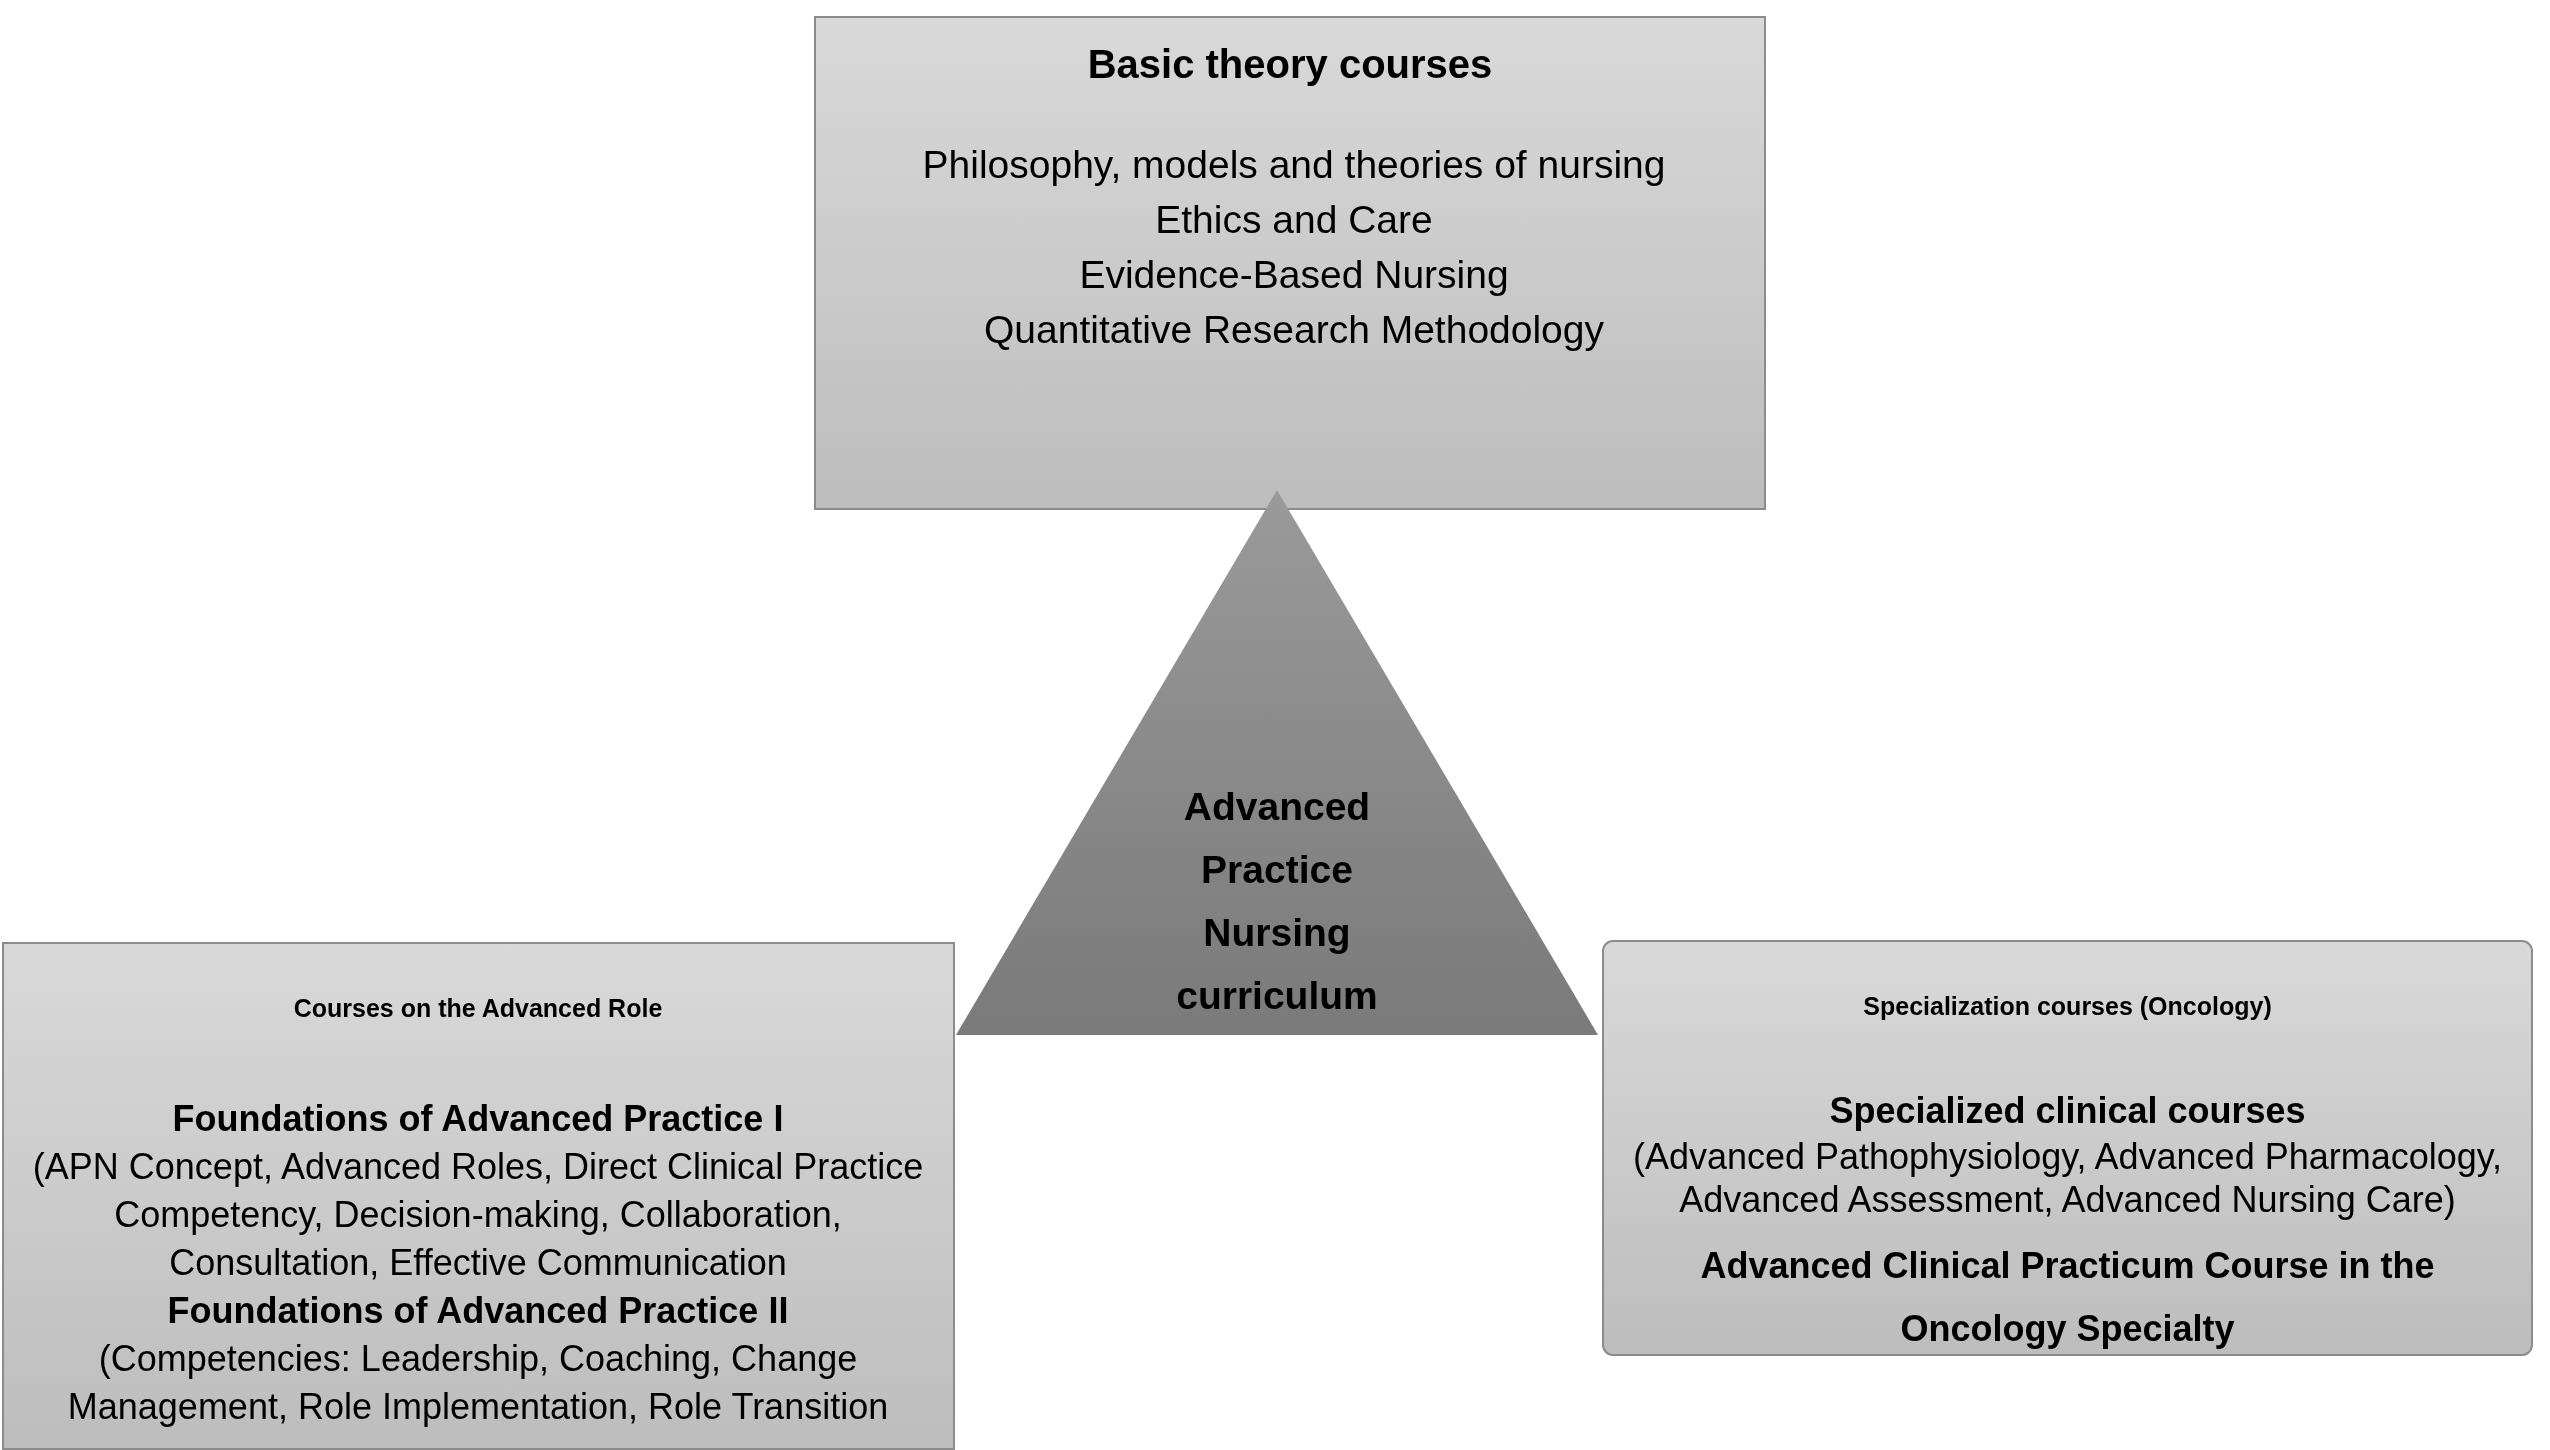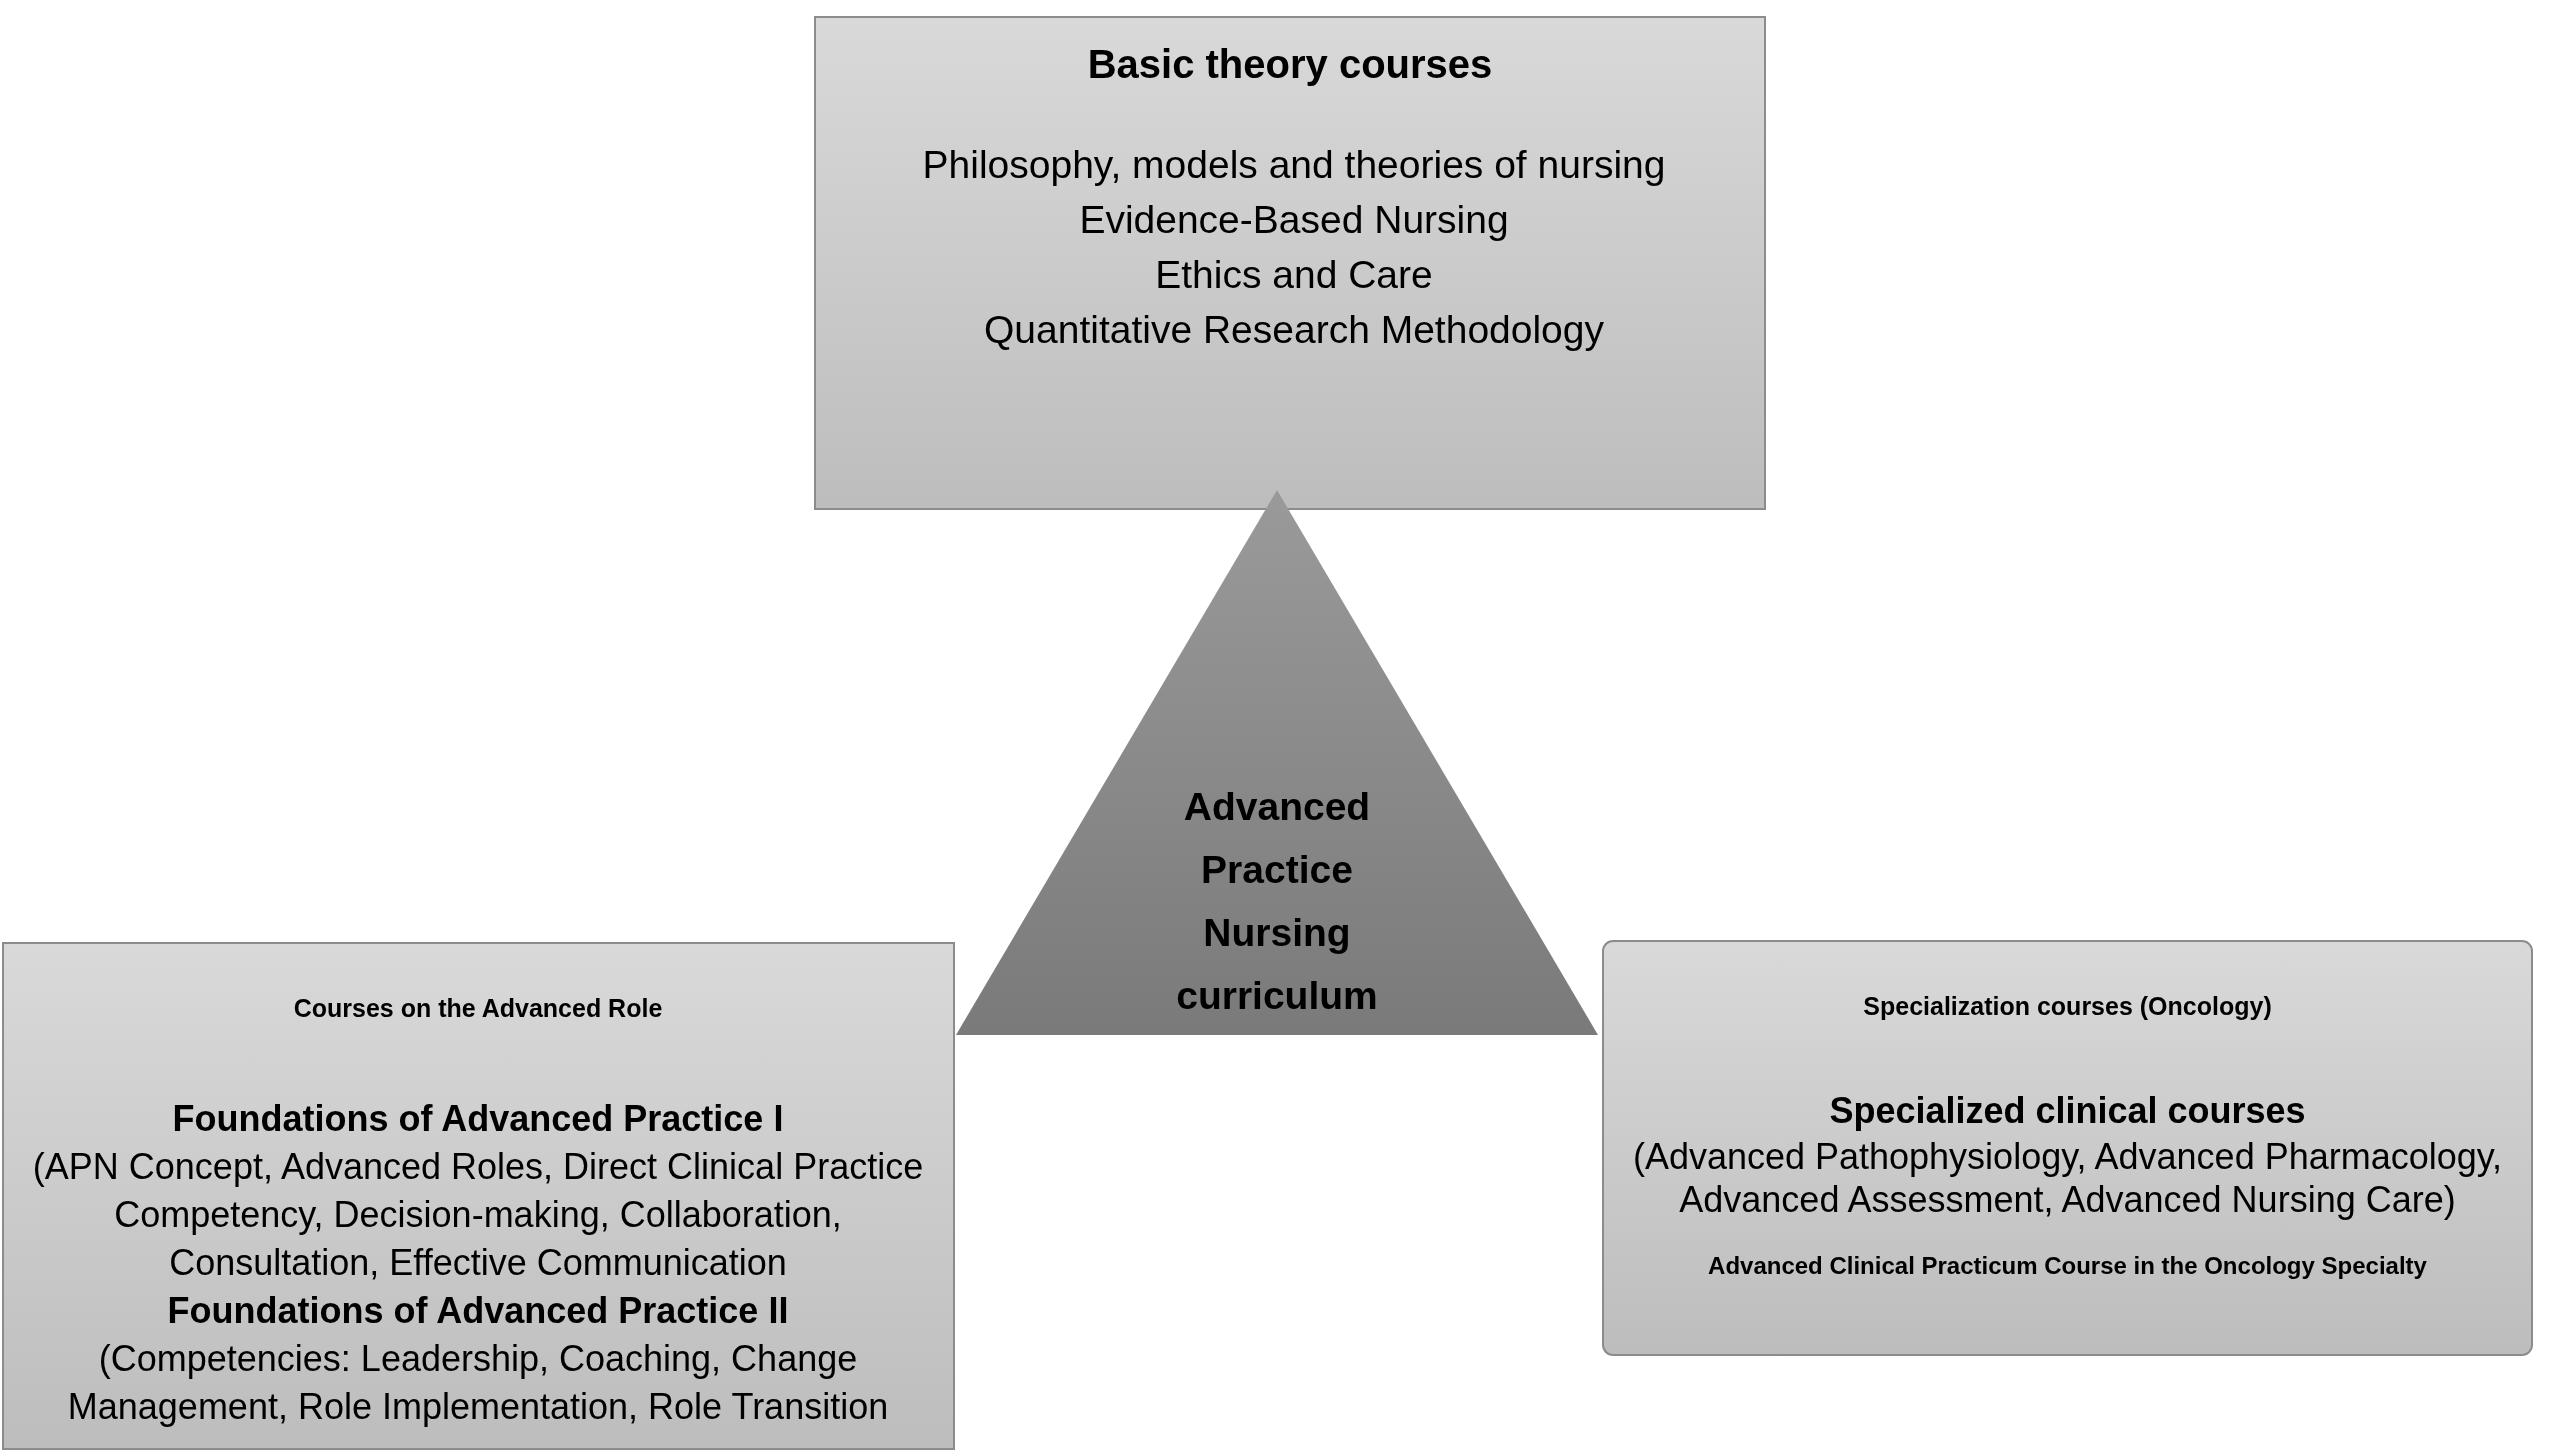--- a/index.html
+++ b/index.html
@@ -64,36 +64,36 @@
     font-size: 36px;
     line-height: 48px;
   }
   .section-body {
     font-size: 36px;
     line-height: 48px;
   }
   .right-box .section-body { line-height: 43px; }
   .practicum-heading {
     font-weight: bold;
-    font-size: 24px;
+    font-size: 36px;
     line-height: 63px;
     margin-top: 13.4px;
   }
 </style>
 </head>
 <body>
 
 <div class="canvas">
 
   <div class="box top-box">
     <div class="box-title">Basic theory courses</div>
     <div class="course-list">
       <div class="course-line">Philosophy, models and theories of nursing</div>
+      <div class="course-line">Ethics and Care</div>
       <div class="course-line">Evidence-Based Nursing</div>
-      <div class="course-line">Ethics and Care</div>
       <div class="course-line">Quantitative Research Methodology</div>
     </div>
   </div>
 
   <svg class="triangle-svg" viewBox="0 0 860 730" aria-hidden="true">
     <defs>
       <linearGradient id="triGrad" x1="0" y1="0" x2="0" y2="1">
         <stop offset="0" style="stop-color: var(--triangle-fill-top, #9a9a9a);"></stop>
         <stop offset="1" style="stop-color: var(--triangle-fill-bottom, #7a7a7a);"></stop>
       </linearGradient>

